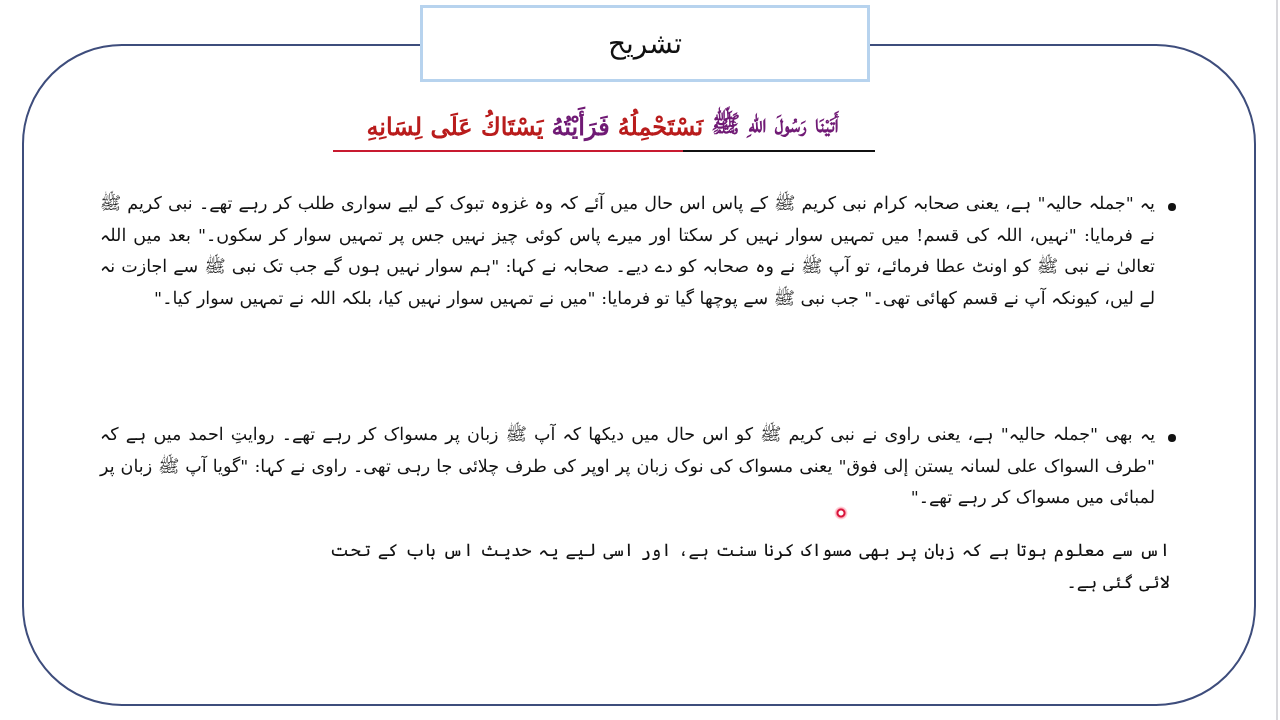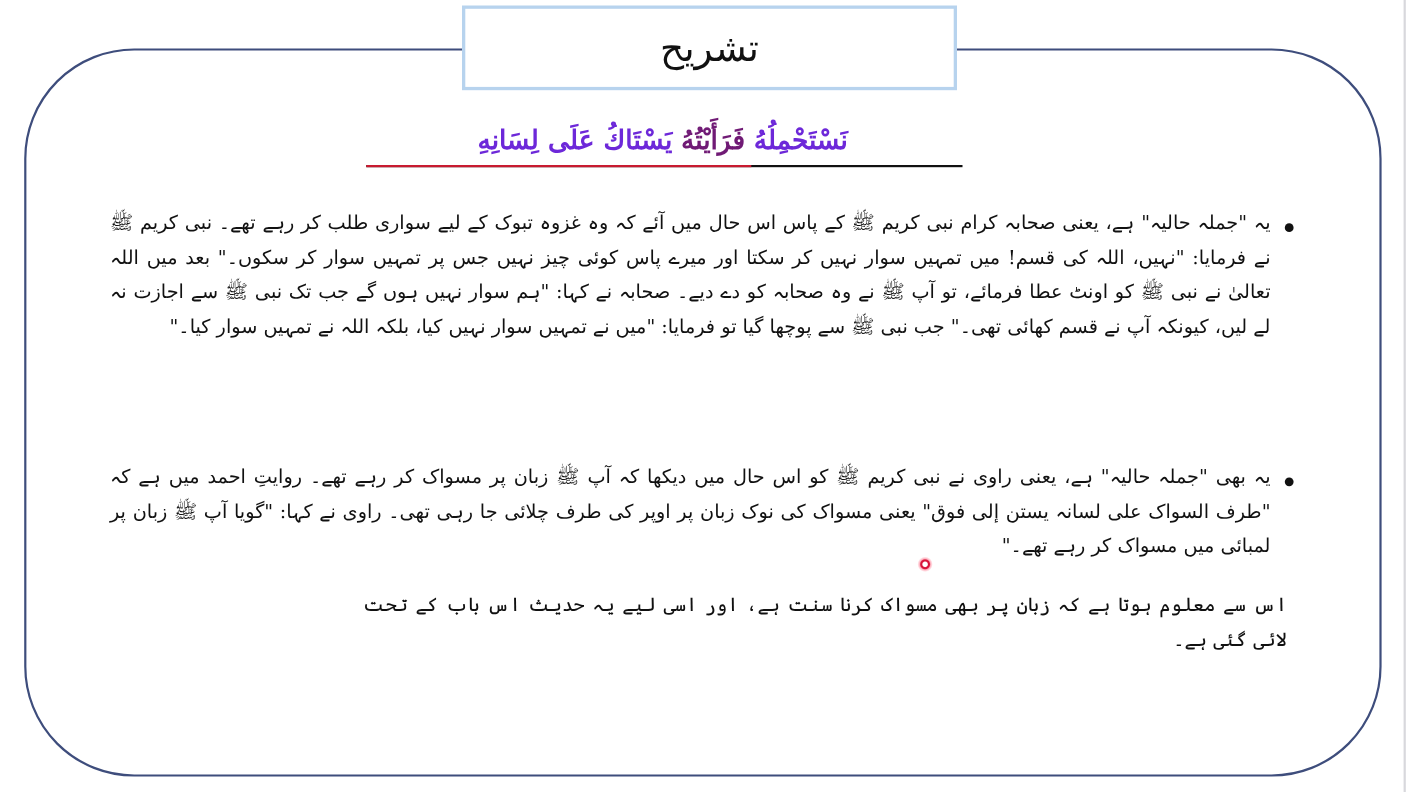--- a/index.html
+++ b/index.html
@@ -3,46 +3,47 @@
 <meta charset="utf-8">
 <style>
   html, body { margin:0; padding:0; }
   body { width:1280px; height:720px; background:#ffffff; position:relative; overflow:hidden;
          font-family:"DejaVu Sans", sans-serif; }
   .right-edge { position:absolute; left:1276px; top:0; width:2px; height:720px; background:#d8d8dc; }
   .frame { position:absolute; left:22px; top:44px; width:1234px; height:662px;
            border:2px solid #3e4d7c; border-radius:100px; box-sizing:border-box; }
   .title-box { position:absolute; left:420px; top:5px; width:450px; height:77px; background:#fff;
                border:3px solid #b7d3ee; box-sizing:border-box; display:flex; align-items:center; justify-content:center; }
-  .title-text { font-family:Liberation Sans, sans-serif; font-size:34px; color:#111; direction:rtl; }
+  .title-text { font-family:Liberation Sans, sans-serif; font-size:28px; color:#111; direction:rtl; }
   .hadith { position:absolute; left:330px; top:100px; width:545px; height:52px; direction:rtl;
             display:flex; align-items:center; justify-content:center; gap:8px;
             font-family:"DejaVu Serif", serif; font-size:24px; font-weight:bold; white-space:nowrap; }
   .hadith .black { color:#701a75; }
-  .hadith .red { color:#6d28d9; }
+  .hadith .red { color:#b91c1c; }
   .hadith-underline { position:absolute; left:333px; top:150px; height:2px; width:542px; background:#111; }
   .hadith-underline .red-seg { position:absolute; left:0; top:0; height:2px; width:350px; background:#c81a30; }
   .section { position:absolute; direction:rtl; font-family:"DejaVu Serif", serif; color:#111; }
   .bullet { position:absolute; width:8px; height:8px; border-radius:50%; background:#111; }
   .para { font-size:17.5px; line-height:31.5px; text-align:justify; text-align-last:right; }
   .laser { position:absolute; left:834px; top:506px; width:14px; height:14px; border-radius:50%;
            background:radial-gradient(circle, #ffffff 0 2px, #d8143a 3px 4px, rgba(255,80,110,0.45) 5px, rgba(255,255,255,0) 7px); }
 </style>
 </head>
 <body>
 
 <div class="right-edge"></div>
 
 <div class="frame"></div>
 
 <div class="title-box">
   <span class="title-text">تشریح</span>
 </div>
 
 <div class="hadith">
+  <span class="black">أَتَيْنَا رَسُولَ اللّٰهِ ﷺ</span>
   <span class="red">نَسْتَحْمِلُهُ</span>
   <span class="black">فَرَأَيْتُهُ</span>
   <span class="red">يَسْتَاكُ عَلَى لِسَانِهِ</span>
 </div>
 <div class="hadith-underline">
   <div class="red-seg"></div>
 </div>
 
 <div class="bullet" style="left:1168px; top:203px;"></div>
 <div class="section para" style="left:100px; top:188px; width:1055px;">یہ "جملہ حالیہ" ہے، یعنی صحابہ کرام نبی کریم ﷺ کے پاس اس حال میں آئے کہ وہ غزوہ تبوک کے لیے سواری طلب کر رہے تھے۔ نبی کریم ﷺ نے فرمایا: "نہیں، اللہ کی قسم! میں تمہیں سوار نہیں کر سکتا اور میرے پاس کوئی چیز نہیں جس پر تمہیں سوار کر سکوں۔" بعد میں اللہ تعالیٰ نے نبی ﷺ کو اونٹ عطا فرمائے، تو آپ ﷺ نے وہ صحابہ کو دے دیے۔ صحابہ نے کہا: "ہم سوار نہیں ہوں گے جب تک نبی ﷺ سے اجازت نہ لے لیں، کیونکہ آپ نے قسم کھائی تھی۔" جب نبی ﷺ سے پوچھا گیا تو فرمایا: "میں نے تمہیں سوار نہیں کیا، بلکہ اللہ نے تمہیں سوار کیا۔"</div>

